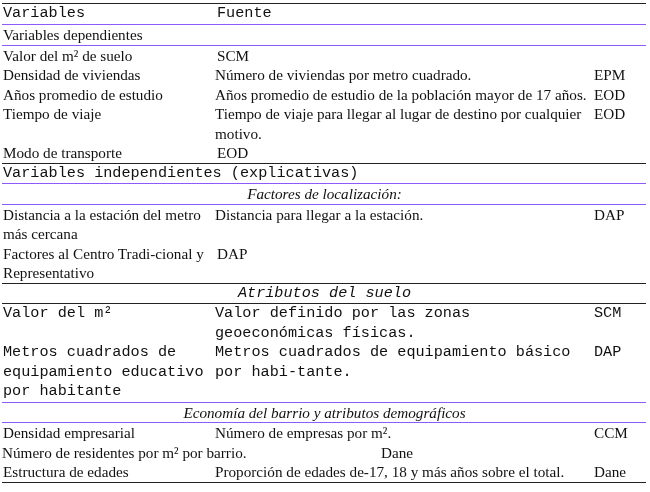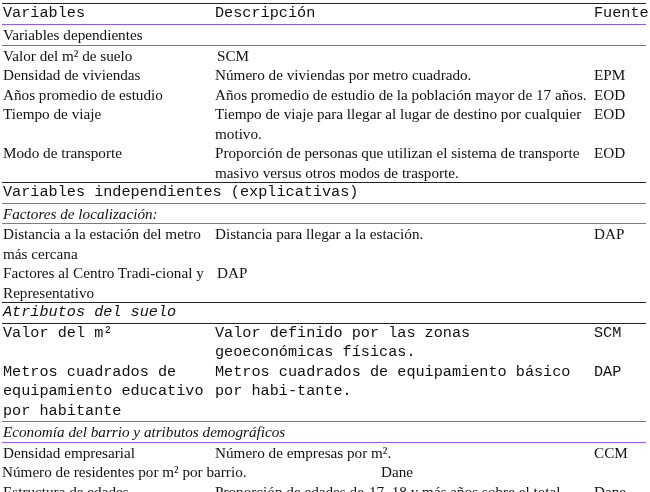--- a/index.html
+++ b/index.html
@@ -6,31 +6,30 @@
   body { width: 650px; height: 492px; overflow: hidden; position: relative;
          font-family: "Liberation Serif", "DejaVu Serif", serif; color: #111; font-size: 15.2px; }
   .tbl { position: absolute; left: 2px; top: 3px; width: 644px; }
   .row { display: flex; position: relative; line-height: 19.5px; }
   .c1 { width: 213px; padding-left: 1px; box-sizing: border-box; }
   .c2 { width: 377px; }
   .c3 { width: 54px; padding-left: 2px; box-sizing: border-box; }
   .rule { border-top: 1.4px solid #222; font-family: Liberation Mono, monospace; }
   .rule-thin { border-top: 1px solid #8b5cf6; }
   .section { padding-left: 1px; }
-  .it { font-style: italic; }
+  .it { font-style: italic; justify-content: center; }
   .hdr { height: 20px; }
 </style>
 </head>
 <body>
 
 <div class="tbl">
 
   <div class="row rule hdr">
     <div class="c1">Variables</div>
-    <div class="c2">Descripción</div>
     <div class="c3">Fuente</div>
   </div>
 
   <div class="row rule-thin section">
     <div>Variables dependientes</div>
   </div>
 
   <div class="rule-thin">
     <div class="row">
       <div class="c1">Valor del m² de suelo</div>
@@ -46,21 +45,20 @@
       <div class="c2">Años promedio de estudio de la población mayor de 17 años.</div>
       <div class="c3">EOD</div>
     </div>
     <div class="row">
       <div class="c1">Tiempo de viaje</div>
       <div class="c2">Tiempo de viaje para llegar al lugar de destino por cualquier motivo.</div>
       <div class="c3">EOD</div>
     </div>
     <div class="row">
       <div class="c1">Modo de transporte</div>
-      <div class="c2">Proporción de personas que utilizan el sistema de transporte masivo versus otros modos de trasporte.</div>
       <div class="c3">EOD</div>
     </div>
   </div>
 
   <div class="row rule section">
     <div>Variables independientes (explicativas)</div>
   </div>
 
   <div class="row rule-thin section it">
     <div>Factores de localización:</div>

